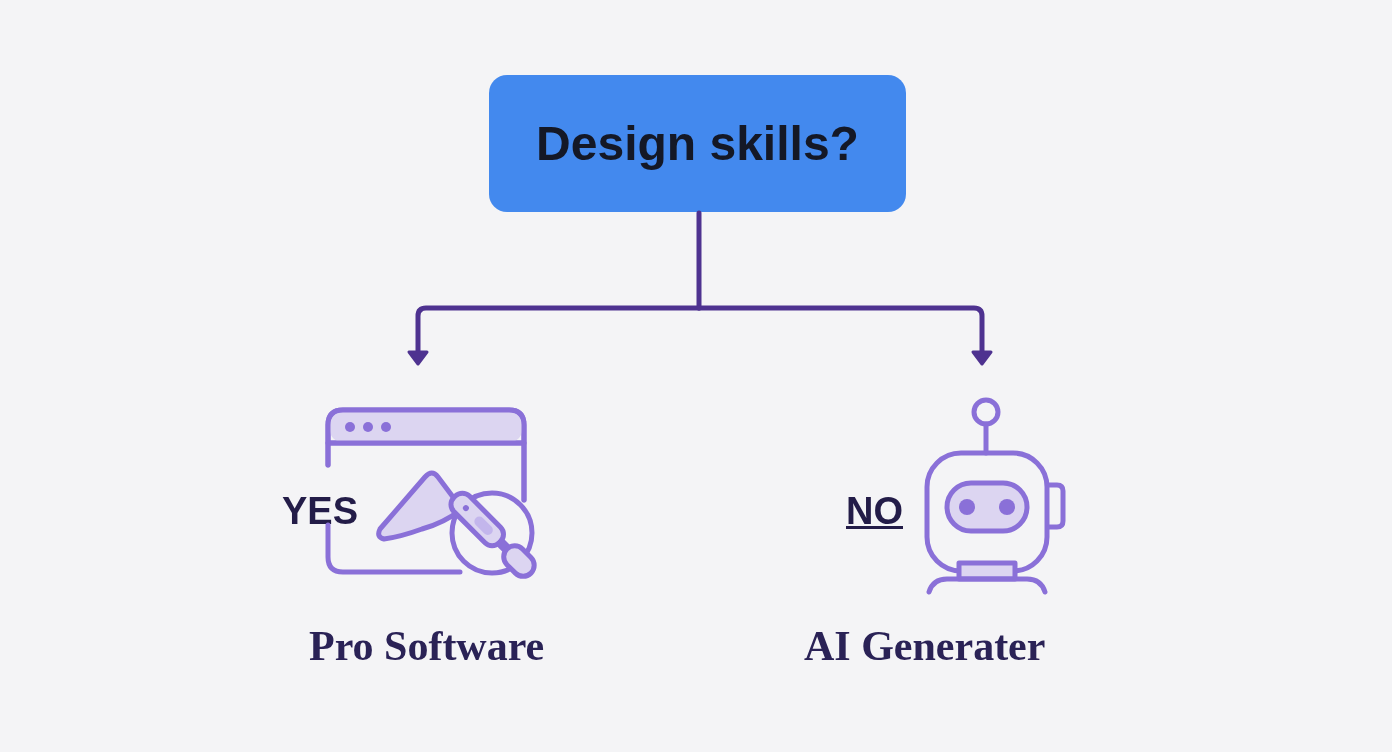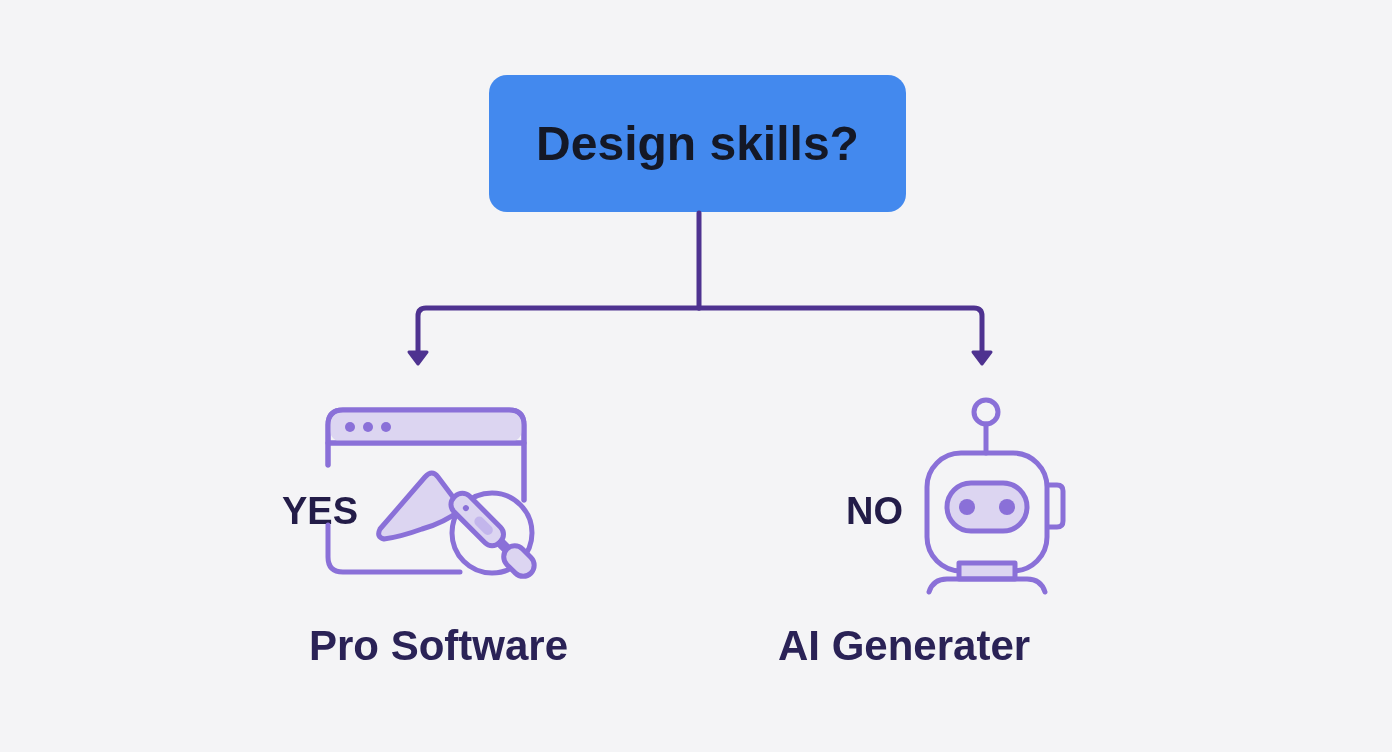--- a/index.html
+++ b/index.html
@@ -49,20 +49,21 @@
       line-height: 1;
       text-align: right;
     }
     .caption {
       position: absolute;
       font-size: 42px;
       font-weight: bold;
       color: #2a2256;
       line-height: 1;
       white-space: nowrap;
+      font-family: Liberation Serif, serif;
     }
     .icon-wrap {
       position: absolute;
     }
   </style>
 </head>
 <body>
 
 <div class="root-node">
   <span class="root-node-label">Design skills?</span>
@@ -108,21 +109,21 @@
       <rect x="182" y="118" width="14" height="10" fill="#8a70d8"></rect>
       <rect x="194" y="112" width="34" height="22" rx="11" fill="#dcd5f1" stroke="#8a70d8" stroke-width="5"></rect>
       <circle cx="136" cy="123" r="3" fill="#8a70d8"></circle>
       <rect x="150" y="118" width="22" height="10" rx="5" fill="#c3b6ec"></rect>
     </g>
   </svg>
 </div>
 
 <div class="caption" style="left:309px; top:625px;">Pro Software</div>
 
-<div class="branch-label" style="left:846px; top:492px;">NO</div>
+<div class="branch-label" style="left:846px; top:492px;text-decoration:underline;">NO</div>
 
 <div class="icon-wrap" style="left:915px; top:395px; width:160px; height:200px;">
   <svg width="160" height="200" viewBox="0 0 160 200">
     <g fill="none" stroke="#8a70d8" stroke-width="5" stroke-linejoin="round" stroke-linecap="round">
 
       <circle cx="71" cy="17" r="12"></circle>
       <path d="M 71 29 L 71 58"></path>
 
       <rect x="12" y="58" width="120" height="118" rx="34" fill="none"></rect>
 
@@ -132,13 +133,13 @@
 
       <path d="M 14 197 Q 18 184 32 184 L 112 184 Q 126 184 130 197"></path>
     </g>
 
     <rect x="32" y="88" width="80" height="48" rx="24" fill="#dcd5f1" stroke="#8a70d8" stroke-width="5"></rect>
     <circle cx="52" cy="112" r="8" fill="#8a70d8"></circle>
     <circle cx="92" cy="112" r="8" fill="#8a70d8"></circle>
   </svg>
 </div>
 
-<div class="caption" style="left:778px; top:625px;text-align:right;">AI Generater</div>
+<div class="caption" style="left:804px; top:625px;text-align:right;">AI Generater</div>
 
 </body></html>

